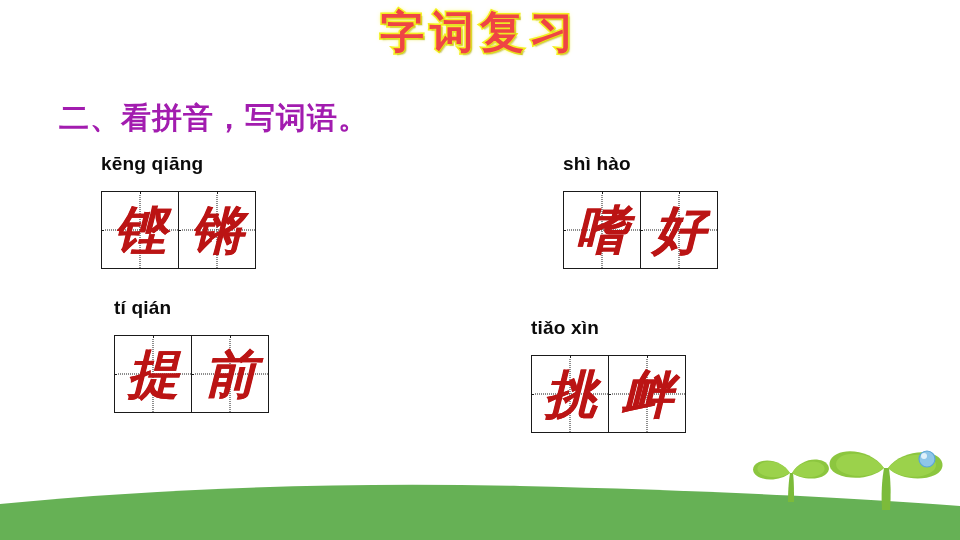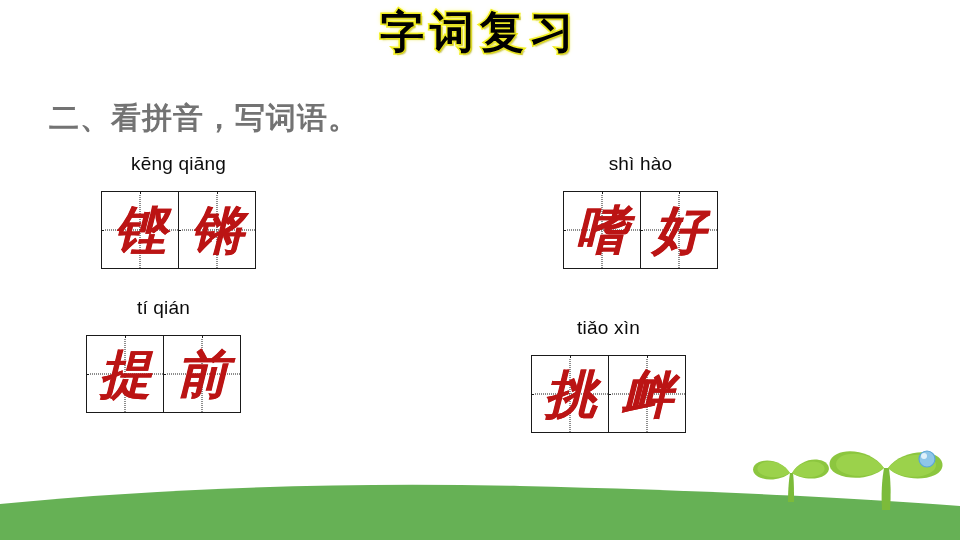--- a/index.html
+++ b/index.html
@@ -32,39 +32,39 @@
     width: 960px;
     text-align: center;
     pointer-events: none;
   }
   #title {
     display: inline-block;
     font-family: "DejaVu Sans", "Liberation Sans", sans-serif;
     font-size: 44px;
     font-weight: bold;
     letter-spacing: 6px;
-    color: #000000;
+    color: #ef4444;
     line-height: 1.1;
     -webkit-text-stroke: 3px #f2ef1a;
     paint-order: stroke fill;
     text-shadow:
        0 0 2px #f5f21c,
        0 0 5px #f7f43a,
        2px 2px 1px rgba(120,110,0,0.35);
   }
 
   
   #heading {
     position: absolute;
-    left: 49px;
+    left: 59px;
     top: 98px;
     font-family: "DejaVu Sans", "Liberation Sans", sans-serif;
     font-size: 30px;
     font-weight: bold;
-    color: #737373;
+    color: #a21caf;
     letter-spacing: 1px;
     white-space: nowrap;
   }
 
   
   .ex-row {
     position: absolute;
     left: 0;
     width: 960px;
     height: 125px;
@@ -73,23 +73,23 @@
   #row-1 { top: 296px; }
 
   .ex-group {
     position: absolute;
     top: 0;
   }
 
   .pinyin {
     font-family: "Liberation Sans", "DejaVu Sans", sans-serif;
     font-size: 19px;
-    font-weight: 400;
+    font-weight: 700;
     color: #0b0b0b;
-    text-align: center;
+    text-align: left;
     white-space: nowrap;
     height: 26px;
     line-height: 24px;
     letter-spacing: 0.2px;
   }
 
   .boxes {
     margin-top: 13px;
     display: flex;
     flex-direction: row;
@@ -199,21 +199,21 @@
           </div>
           <div class="cell">
             <span class="vline"></span>
             <span class="hline"></span>
             <span class="hanzi">好</span>
           </div>
         </div>
       </div>
     </div>
   <div class="ex-row" id="row-1">
-      <div class="ex-group" style="left: 86px;">
+      <div class="ex-group" style="left: 114px;">
         <div class="pinyin" style="width: 155px;">tí qián</div>
         <div class="boxes">
           <div class="cell">
             <span class="vline"></span>
             <span class="hline"></span>
             <span class="hanzi">提</span>
           </div>
           <div class="cell">
             <span class="vline"></span>
             <span class="hline"></span>

